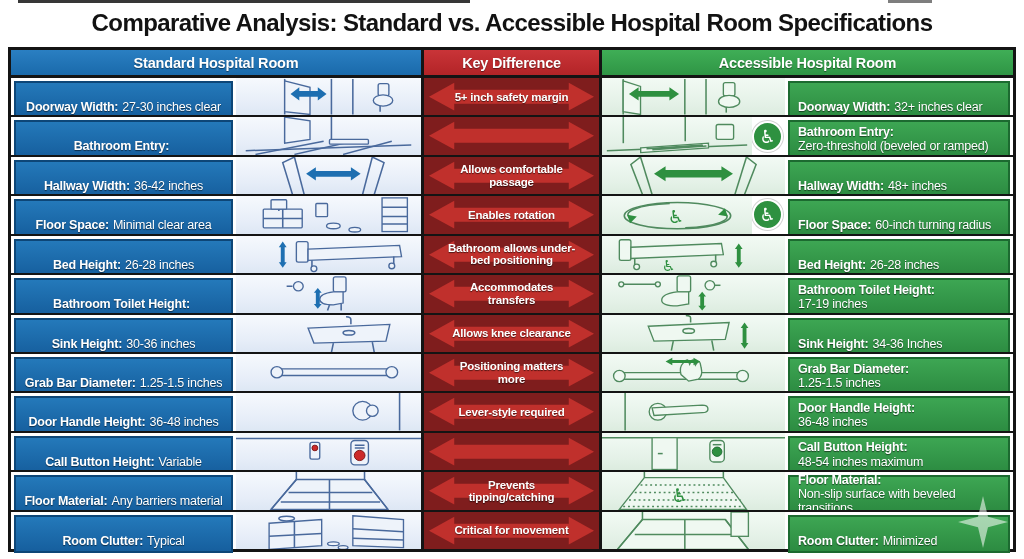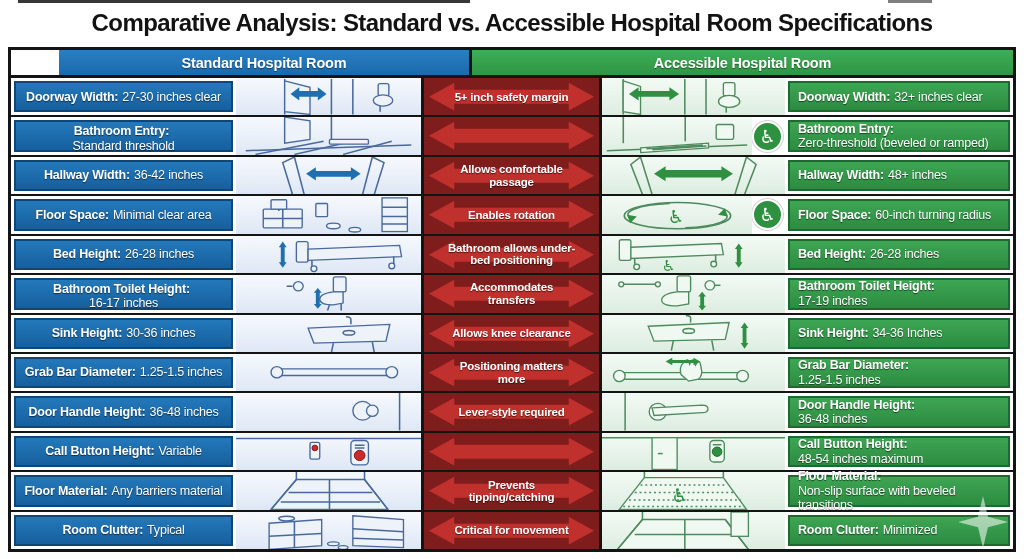--- a/index.html
+++ b/index.html
@@ -12,41 +12,41 @@
     font-size:24px; font-weight:700; letter-spacing:-0.6px; color:#121212; }
 
   
   .edge-a { position:absolute; top:0; left:18px; width:452px; height:3px; background:#141414; opacity:.85; }
   .edge-b { position:absolute; top:0; left:888px; width:44px; height:3px; background:#141414; opacity:.55; }
 
   
   .tbl { position:absolute; top:47px; left:8px; width:1008px; height:505px;
     border:3px solid #141414; background:#fff; }
 
-  .hdr { display:flex; height:28px; border-bottom:3px solid #141414;padding-left:48px; }
+  .hdr { display:flex; height:28px; border-bottom:3px solid #141414; }
   .hdr > div { display:flex; align-items:center; justify-content:center;
     color:#fff; font-weight:700; font-size:14.5px; letter-spacing:-0.2px;
     text-shadow:0 1px 1px rgba(0,0,0,.45); }
   .hdr-std { width:413px; background:linear-gradient(180deg,#2a7fc2,#1a6aab); border-right:3px solid #141414; }
   .hdr-diff { width:178px; background:linear-gradient(180deg,#c93438,#b32427); border-right:3px solid #141414; }
   .hdr-acc { flex:1; background:linear-gradient(180deg,#3fae56,#2f9545); }
 
   .rows { display:flex; flex-direction:column; height:471px; }
   .row { flex:1; display:flex; min-height:0; }
   .row + .row { border-top:2px solid #141414; }
 
   .cell-std { width:413px; border-right:3px solid #141414; display:flex; background:#fff; }
   .cell-diff { width:178px; border-right:3px solid #141414; background:#7f1d1d; position:relative;
     display:flex; align-items:center; justify-content:center; }
   .cell-acc { flex:1; display:flex; background:#fff; }
 
   
   .lbl { margin:3px; display:flex; align-items:center; flex-wrap:wrap;
     color:#fff; font-size:12.5px; line-height:1.15; letter-spacing:-0.2px;
-    text-shadow:0 1px 1px rgba(0,0,0,.55); padding:2px 8px; }
+    text-shadow:0 1px 1px rgba(0,0,0,.55); padding:17px 8px; }
   .lbl .k { font-weight:700; margin-right:4px; white-space:nowrap; }
   .lbl .v { font-weight:400; }
   .lbl-std { width:219px; justify-content:center; text-align:center;
     background:linear-gradient(180deg,#2479ba,#165f9e); border:2px solid #0d4677; }
   .lbl-acc { width:222px; justify-content:flex-start; text-align:left;
     background:linear-gradient(180deg,#3da653,#2c8b41); border:2px solid #1c6a30; }
   .lbl.stacked { align-content:center; }
   .lbl.stacked .k { display:block; width:100%; }
   .lbl.stacked .v { display:block; width:100%; }
 
@@ -88,20 +88,21 @@
 <body>
 
 <div id="stage">
   <div class="edge-a"></div>
   <div class="edge-b"></div>
   <div class="title">Comparative Analysis: Standard vs. Accessible Hospital Room Specifications</div>
 
   <div class="tbl">
     <div class="hdr">
       <div class="hdr-std">Standard Hospital Room</div>
+      <div class="hdr-diff">Key Difference</div>
       <div class="hdr-acc">Accessible Hospital Room</div>
     </div>
 
     <div class="rows">
 
       <div class="row">
         <div class="cell-std">
           <div class="lbl lbl-std">
             <span class="k">Doorway Width:</span>
               <span class="v">27-30 inches clear</span>

